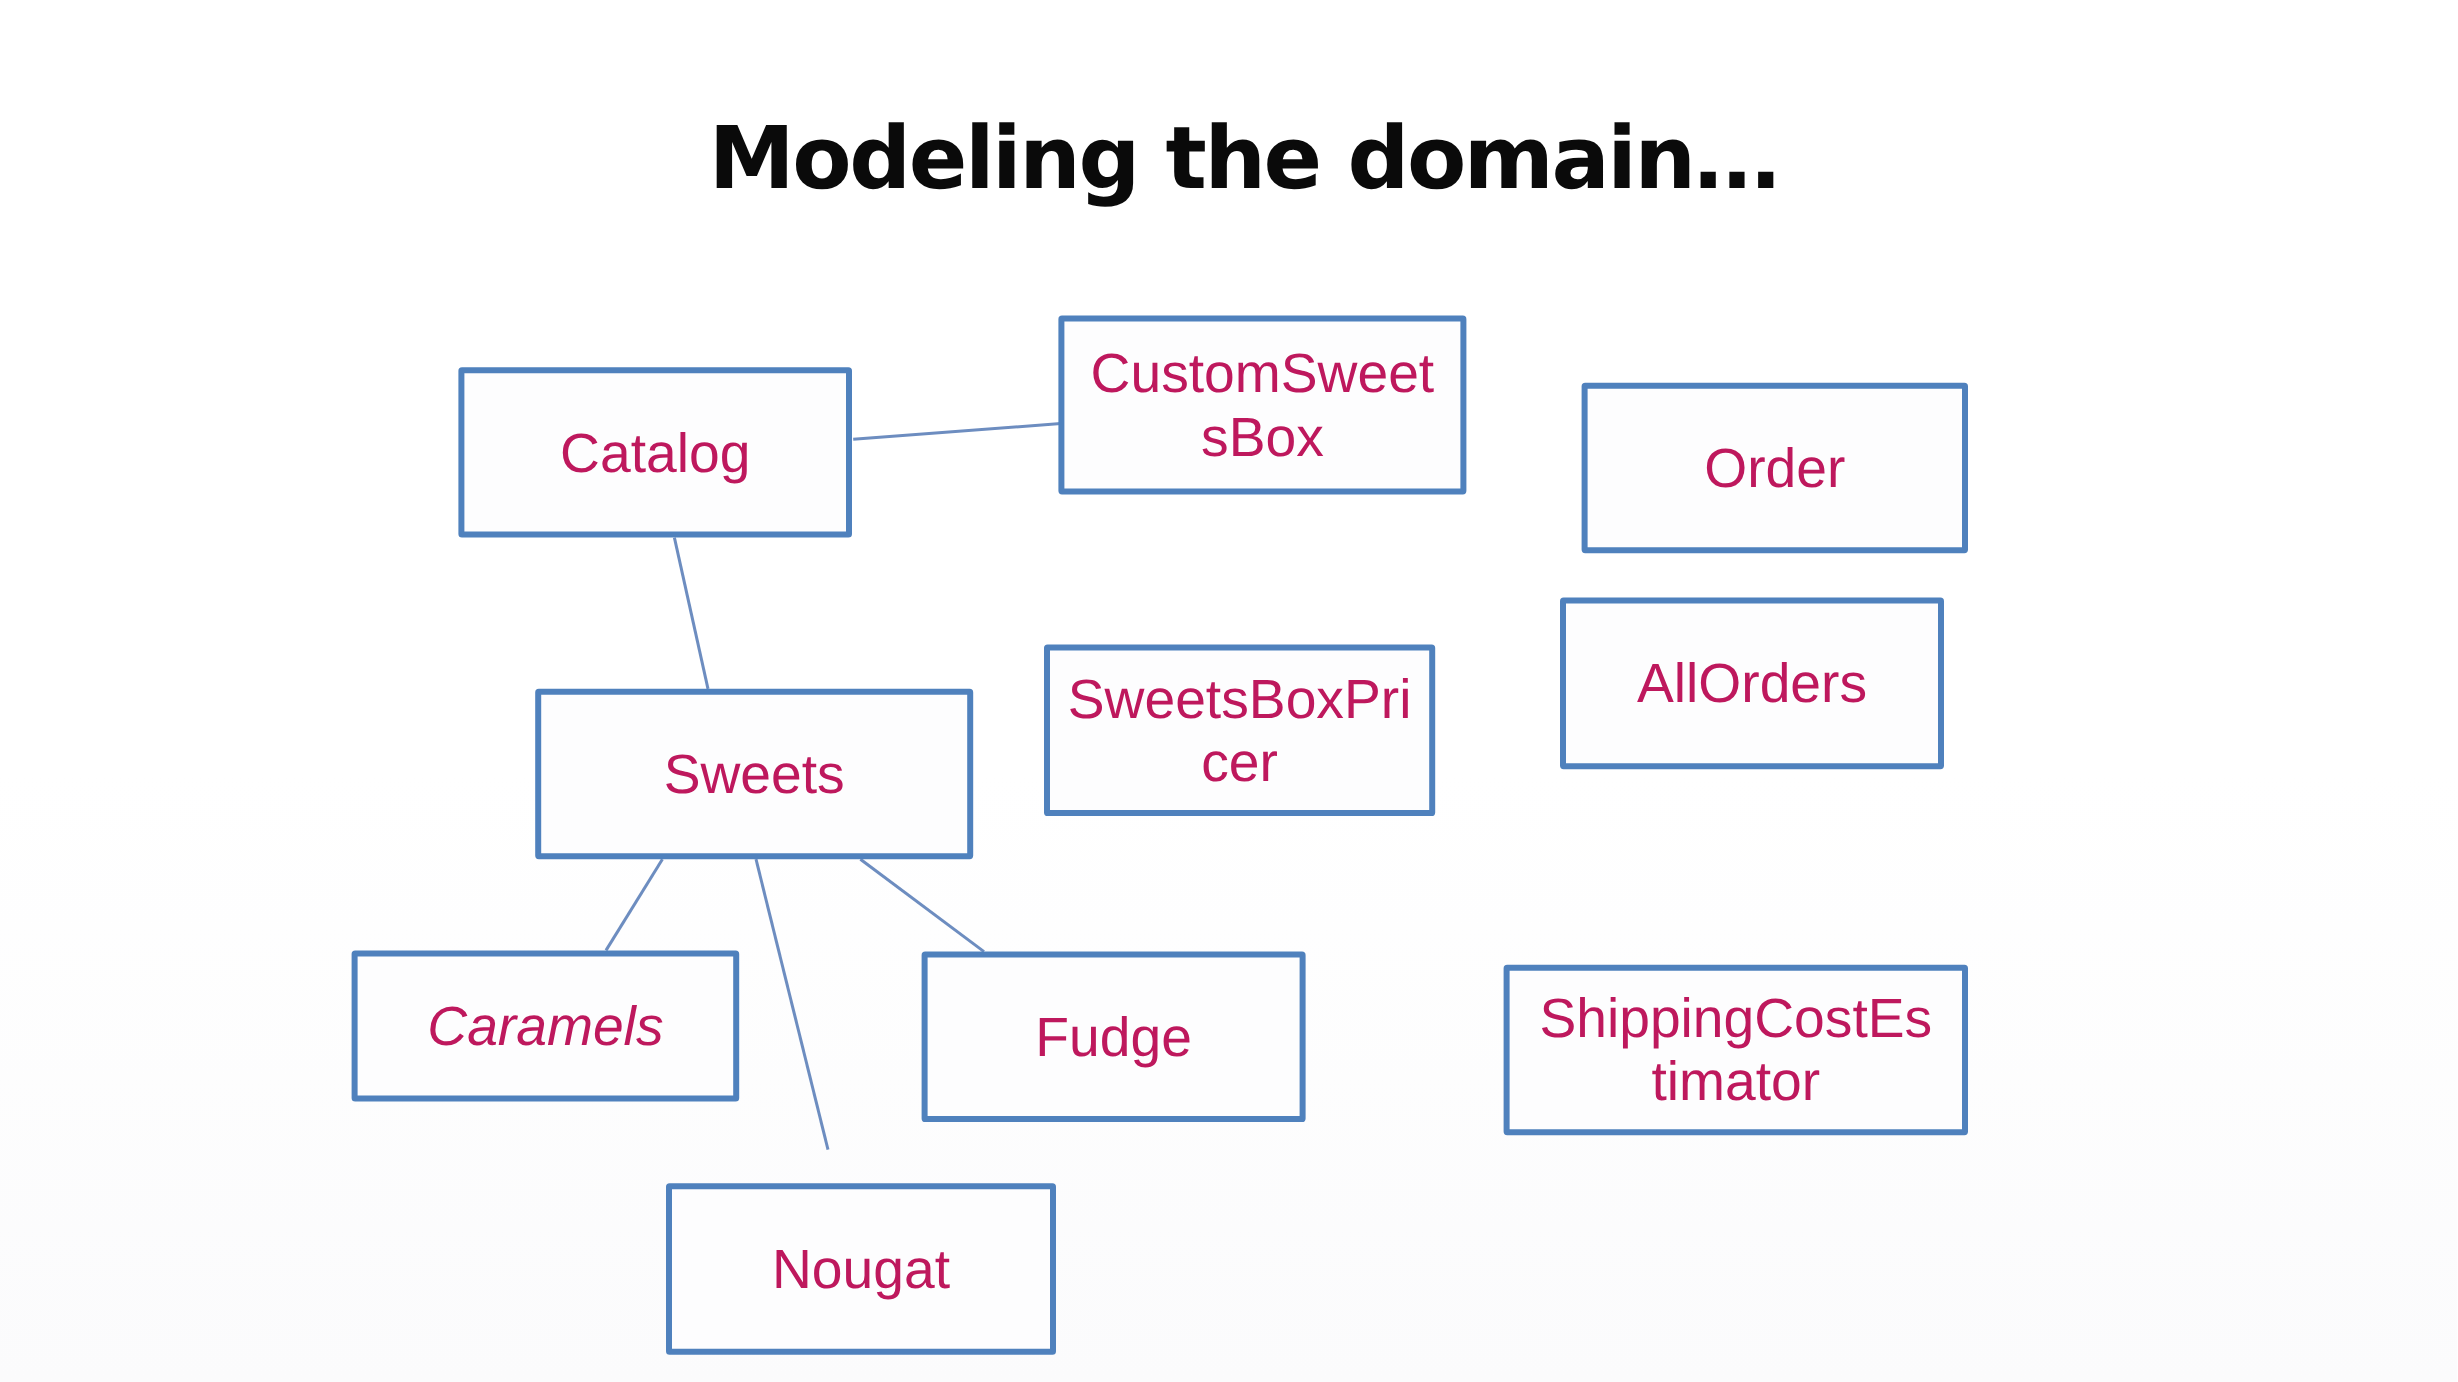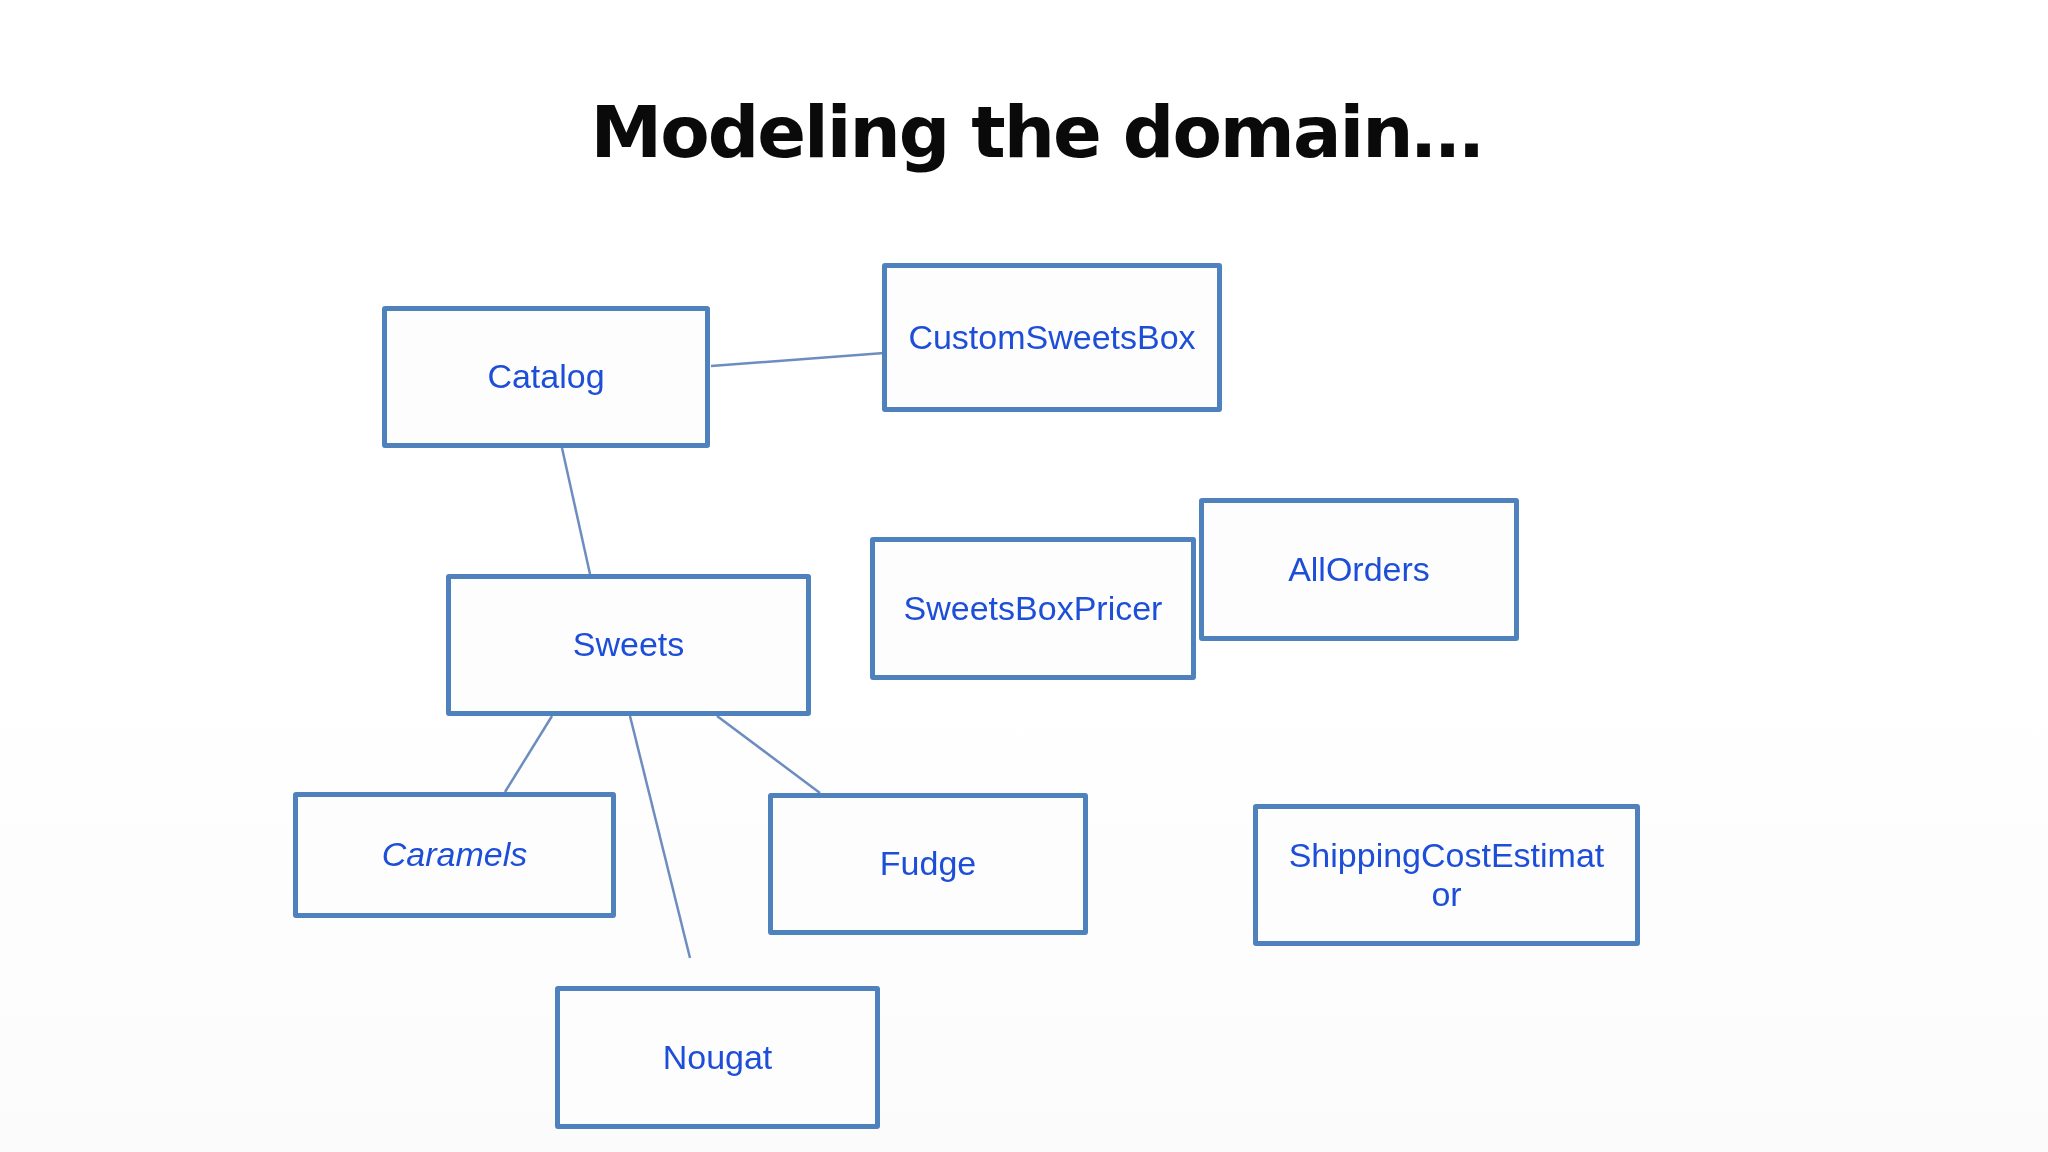--- a/index.html
+++ b/index.html
@@ -46,23 +46,23 @@
   .node {
     position: absolute;
     box-sizing: border-box;
     border: 5px solid var(--node-border, #4f81bd);
     border-radius: 3px;
     background: var(--node-fill, #fdfdfe);
     display: flex;
     align-items: center;
     justify-content: center;
     text-align: center;
-    font-size: 34px;
+    font-size: 46px;
     line-height: 1.15;
-    color: #1d4ed8;
+    color: #be185d;
     padding: 0 12px;
   }
   .node span {
     display: block;
     overflow-wrap: anywhere;
   }
 </style>
 </head>
 <body>
 
@@ -79,26 +79,29 @@
   </svg>
 
   <div class="node" style="left:382px; top:306px; width:328px; height:142px;">
     <span>Catalog</span>
   </div>
 
   <div class="node" style="left:882px; top:263px; width:340px; height:149px;">
     <span>CustomSweetsBox</span>
   </div>
 
+  <div class="node" style="left:1318px; top:319px; width:322px; height:142px;">
+    <span>Order</span>
+  </div>
 
   <div class="node" style="left:870px; top:537px; width:326px; height:143px;">
     <span>SweetsBoxPricer</span>
   </div>
 
-  <div class="node" style="left:1199px; top:498px; width:320px; height:143px;">
+  <div class="node" style="left:1300px; top:498px; width:320px; height:143px;">
     <span>AllOrders</span>
   </div>
 
   <div class="node" style="left:446px; top:574px; width:365px; height:142px;">
     <span>Sweets</span>
   </div>
 
   <div class="node" style="left:293px; top:792px; width:323px; height:126px;font-style:italic;">
     <span>Caramels</span>
   </div>

